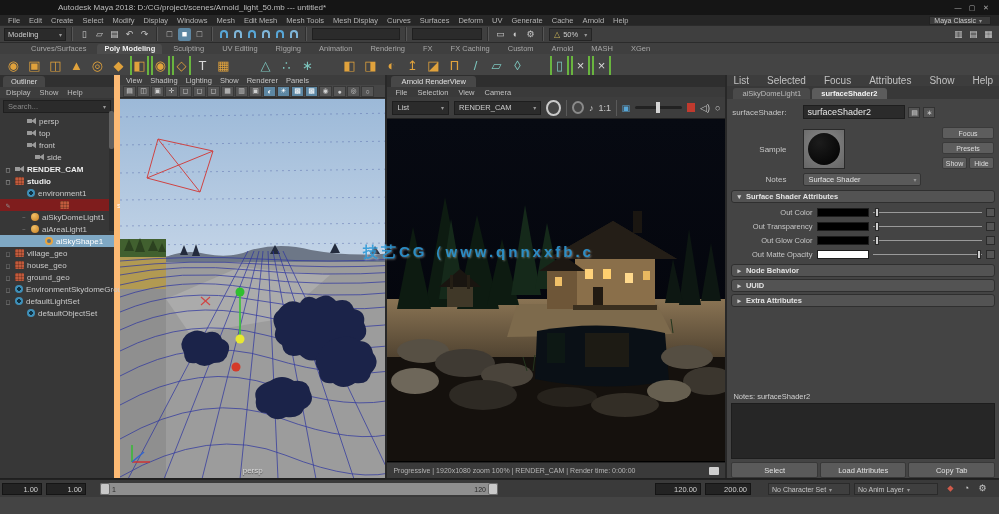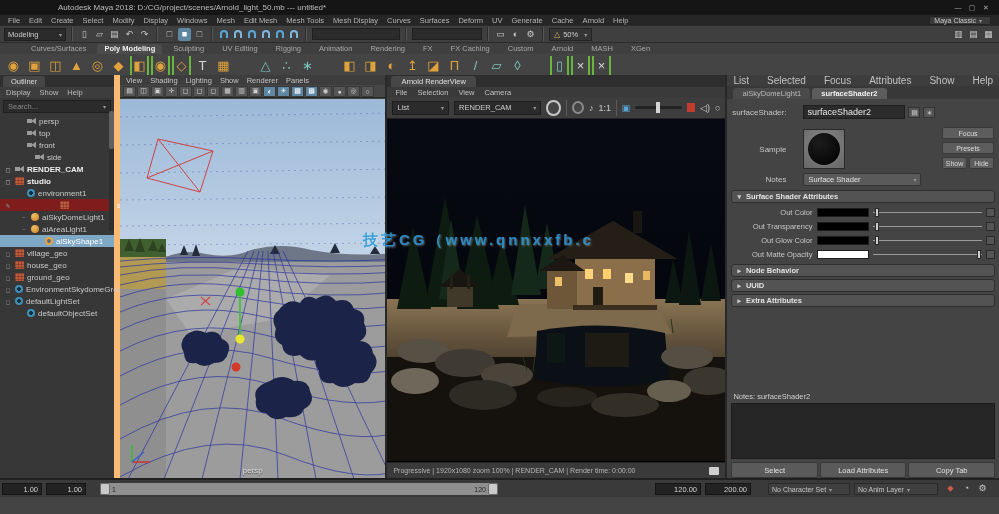--- a/index.html
+++ b/index.html
@@ -137,21 +137,21 @@
   
   .rangerow { position:absolute; top:479px; left:0; right:0; height:18px; background:#3a3a3a; border-top:1px solid #222; font-size:7.5px; }
   .rr-field { position:absolute; top:3px; height:12px; background:#232323; border:1px solid #151515; color:#cfcfcf; text-align:right; padding:1px 3px 0 0; }
   .rangebar { position:absolute; left:100px; top:3px; width:398px; height:12px; background:#8f8f8f; border-radius:2px; display:flex; align-items:center; justify-content:space-between; color:#2b2b2b; }
   .rb-handle { width:10px; height:12px; background:#c9c9c9; border:1px solid #6b6b6b; border-radius:2px; }
   .rb-l { margin-right:2px; } .rb-r { margin-left:2px; }
   .rr-dd { position:absolute; top:3px; height:12px; background:#3f3f3f; border:1px solid #2a2a2a; color:#c5c5c5; display:flex; align-items:center; padding:0 3px; font-size:7px; }
   .rr-ic { position:absolute; top:3px; width:13px; height:12px; color:#c9c9c9; font-size:9px; text-align:center; }
   .rr-ic.red { color:#cf5a4a; }
 
-  .watermark { position:absolute; left:363px; top:231px; font-size:15px; font-weight:bold; letter-spacing:3px; color:#2f9ad8; opacity:.9; text-shadow:1px 1px 2px rgba(255,255,255,.4); z-index:40; white-space:nowrap; }
+  .watermark { position:absolute; left:363px; top:243px; font-size:15px; font-weight:bold; letter-spacing:3px; color:#2f9ad8; opacity:.9; text-shadow:1px 1px 2px rgba(255,255,255,.4); z-index:40; white-space:nowrap; }
 </style>
 </head>
 <body>
 
 <div class="root">
 
   <div class="titlebar">
     <span class="ttl">Autodesk Maya 2018: D:/CG/project/scenes/Arnold_light_50.mb --- untitled*</span>
     <span class="winbtn">—</span>
     <span class="winbtn">▢</span>

